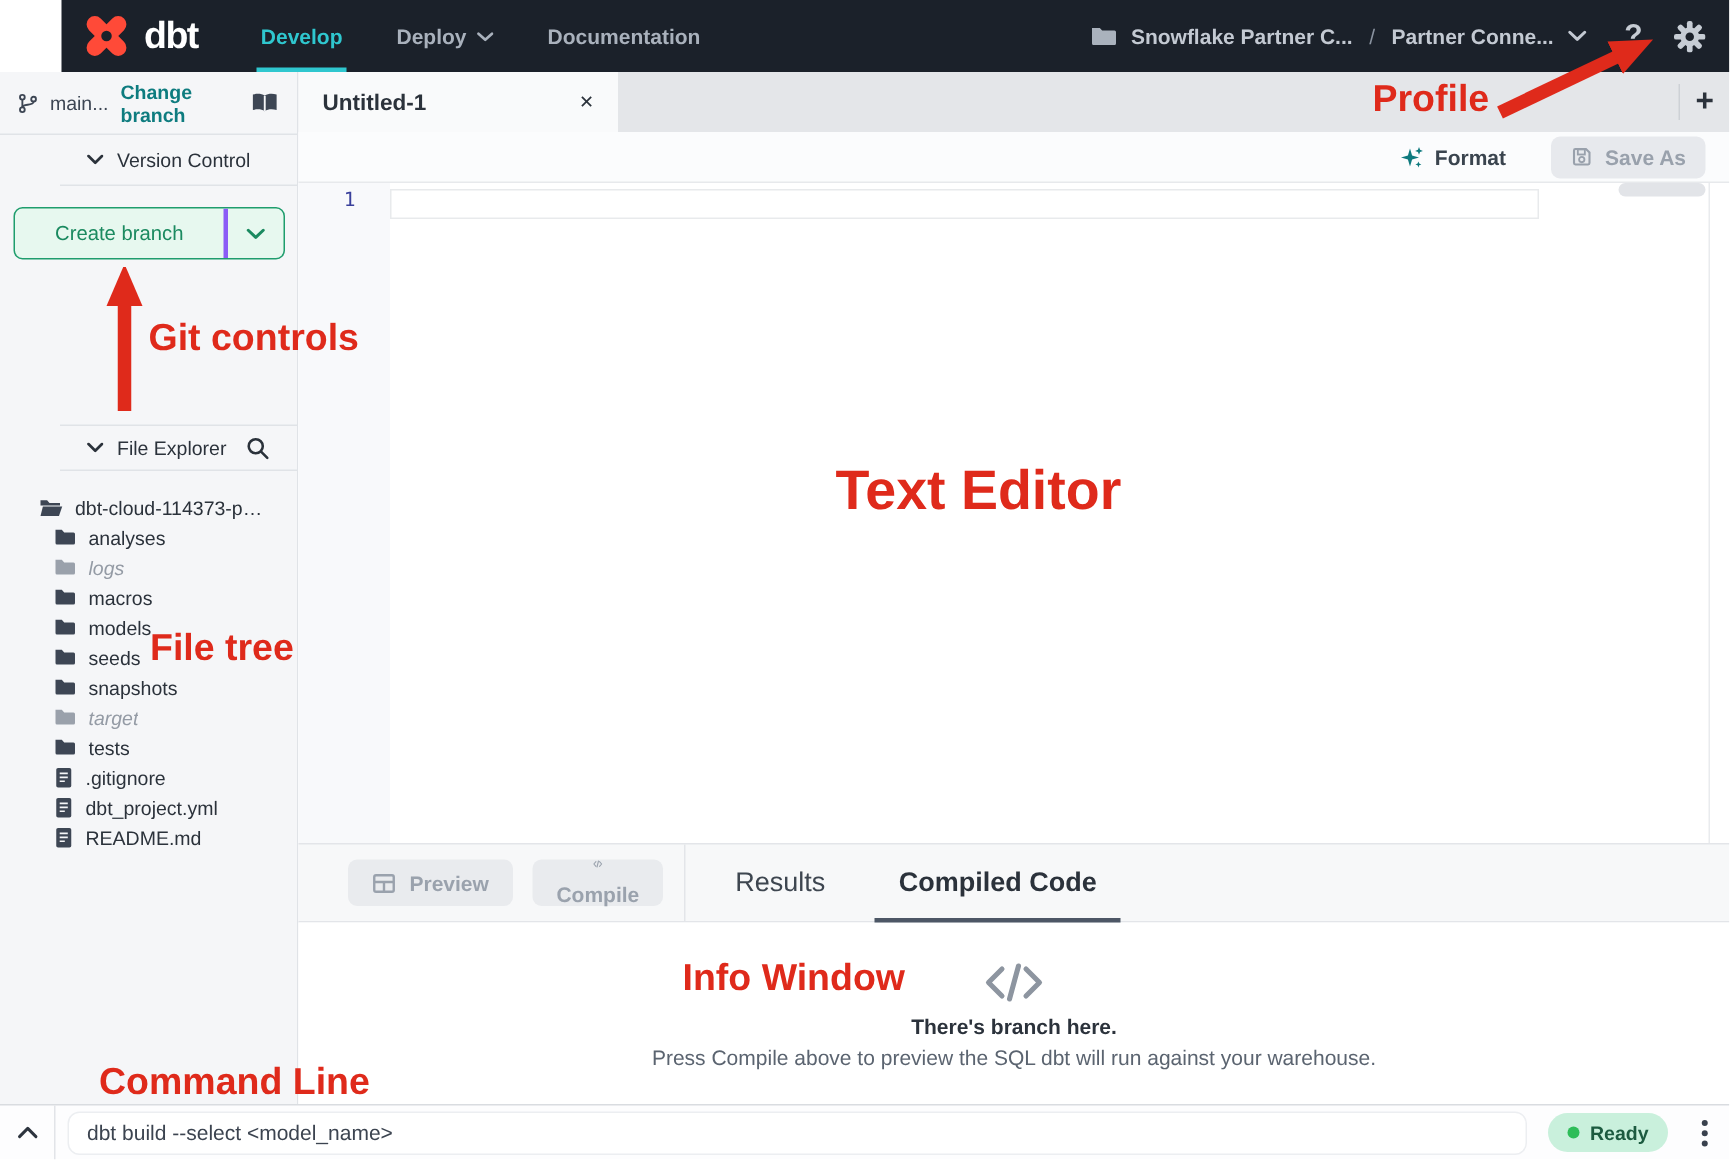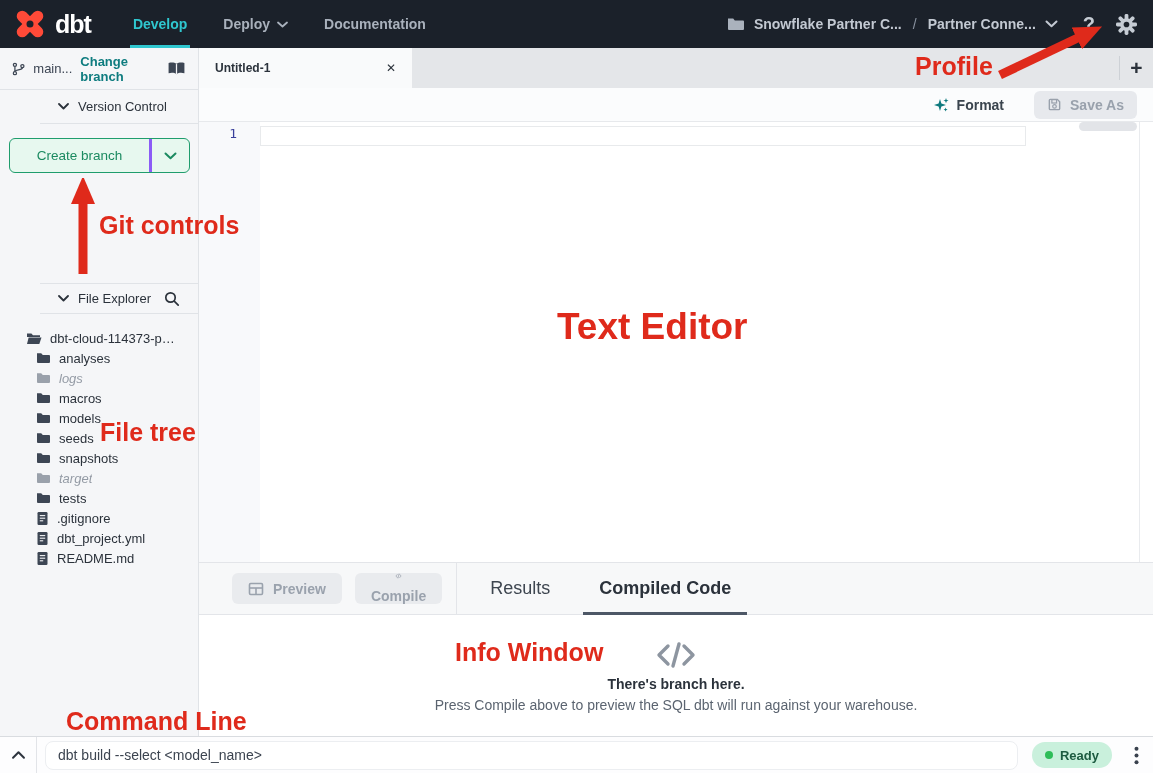--- a/index.html
+++ b/index.html
@@ -1,20 +1,20 @@
 <!DOCTYPE html>
 <html><head>
 <meta charset="utf-8">
 <style>
   * { margin:0; padding:0; box-sizing:border-box; }
   body { font-family:"Liberation Sans","DejaVu Sans",sans-serif; background:#fff; }
   .app { position:relative; width:1153px; height:773px; overflow:hidden; background:#fff; }
 
   
-  .topbar { height:48px; background:#1b212a; display:flex; align-items:center; padding:0 16px 0 14px; }
+  .topbar { height:48px; background:#1b212a; display:flex; align-items:center; padding:0 16px 0 14px;margin-left:41px; }
   .logo { display:flex; align-items:center; gap:9px; margin-right:42px; }
   .logo-mark { width:32px; height:32px; position:relative; }
   .lobe { position:absolute; left:50%; top:50%; width:33px; height:11px; background:#ff4a38; border-radius:6px; }
   .lobe.a { transform:translate(-50%,-50%) rotate(45deg); }
   .lobe.b { transform:translate(-50%,-50%) rotate(-45deg); }
   .logo-dot { position:absolute; left:50%; top:50%; width:7px; height:7px; background:#1b212a; border-radius:50%; transform:translate(-50%,-50%); }
   .logo-text { color:#fff; font-size:25px; font-weight:bold; letter-spacing:-1px; }
   .topnav { display:flex; gap:36px; align-items:stretch; height:48px; }
   .nav-item { color:#a9b1bc; font-size:14px; font-weight:600; display:flex; align-items:center; gap:7px; position:relative; cursor:pointer; }
   .nav-item.active { color:#2fc7cf; }
@@ -43,21 +43,21 @@
   .tree-row { height:20px; display:flex; align-items:center; gap:8px; padding-left:36px; font-size:13px; color:#2b323b; cursor:pointer; }
   .tree-row.root { padding-left:26px; }
   .tree-row.muted { color:#949ba5; font-style:italic; }
   .tree-row.muted svg path { fill:#9aa1ab; }
   .tree-label { white-space:nowrap; overflow:hidden; text-overflow:ellipsis; max-width:130px; }
 
   
   .content { flex:1; display:flex; flex-direction:column; background:#fff; position:relative; }
   .tabbar { height:40px; background:#e4e6e9; display:flex; align-items:stretch; }
   .tab { width:213px; background:#f9fafb; display:flex; align-items:center; padding:0 16px; gap:8px; cursor:pointer; }
-  .tab-label { font-size:12px; font-weight:600; color:#2b323b; flex:1; }
+  .tab-label { font-size:15px; font-weight:600; color:#2b323b; flex:1; }
   .tab-close { font-size:12px; font-weight:700; color:#2b323b; cursor:pointer; }
   .tab-filler { flex:1; }
   .tab-divider { width:1px; background:#cdd1d6; margin:8px 0; }
   .tab-plus { width:33px; display:flex; align-items:center; justify-content:center; font-size:21px; font-weight:600; color:#2b323b; cursor:pointer; }
   .toolbar { height:34px; background:#fbfcfd; border-bottom:1px solid #e7e9ec; display:flex; align-items:center; justify-content:flex-end; padding:0 12px; }
   .format-btn { display:flex; gap:8px; align-items:center; font-size:14px; font-weight:600; color:#3a444e; margin-right:30px; cursor:pointer; }
   .saveas-btn { display:flex; gap:8px; align-items:center; font-size:14px; font-weight:600; color:#99a1ac; background:#e7e9ed; border-radius:6px; height:28px; padding:0 13px; margin-right:4px; cursor:default; }
   .editor { flex:1; position:relative; display:flex; background:#fff; }
   .gutter { width:61px; background:#f8f9fb; padding-top:4px; text-align:right; flex:none; }
   .line-no { font-family:"DejaVu Sans Mono","Liberation Mono",monospace; font-size:13px; color:#3a409b; padding-right:23px; }

